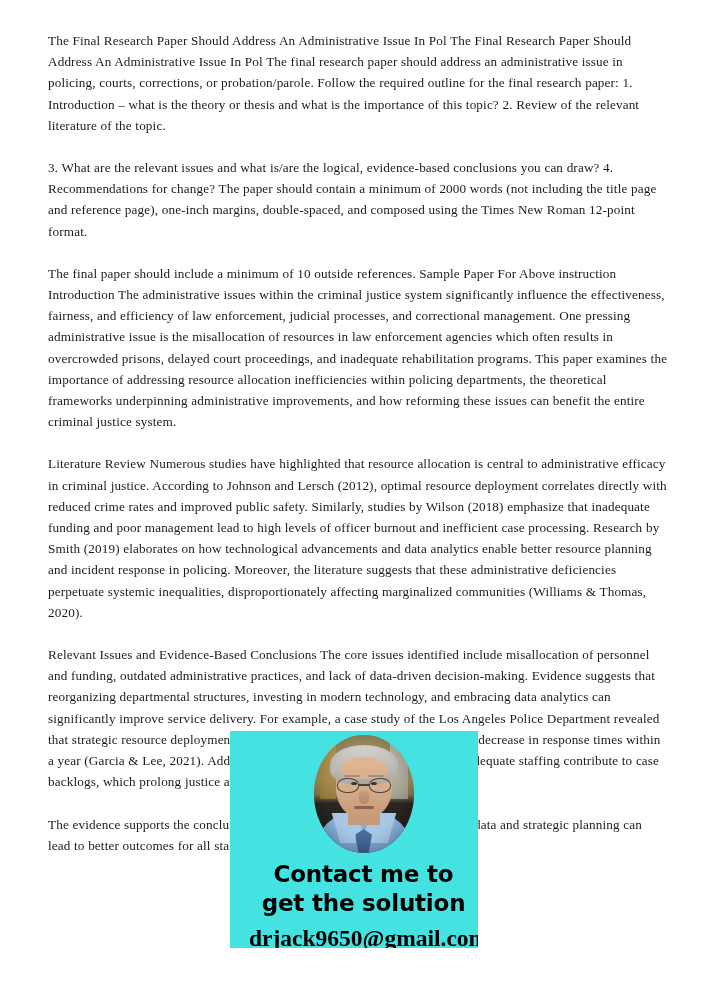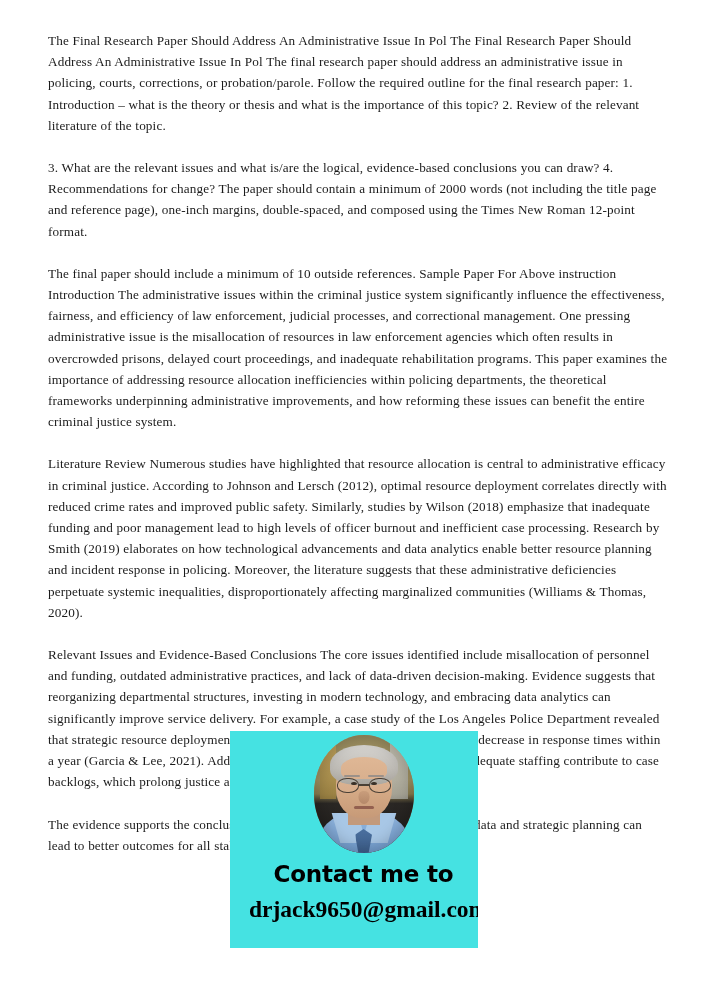--- a/index.html
+++ b/index.html
@@ -288,19 +288,20 @@
       </div>
       <div class="eye l"></div>
       <div class="eye r"></div>
       <div class="nose"></div>
       <div class="mouth"></div>
       <div class="vignette"></div>
     </div>
 
     <div id="contact-lines">
       <div class="contact-line">Contact me to</div>
+      <div class="contact-line">get the solution</div>
     </div>
 
     <div id="contact-email">drjack9650@gmail.com</div>
 
   </div>
 
 </div>
 
 </body></html>

